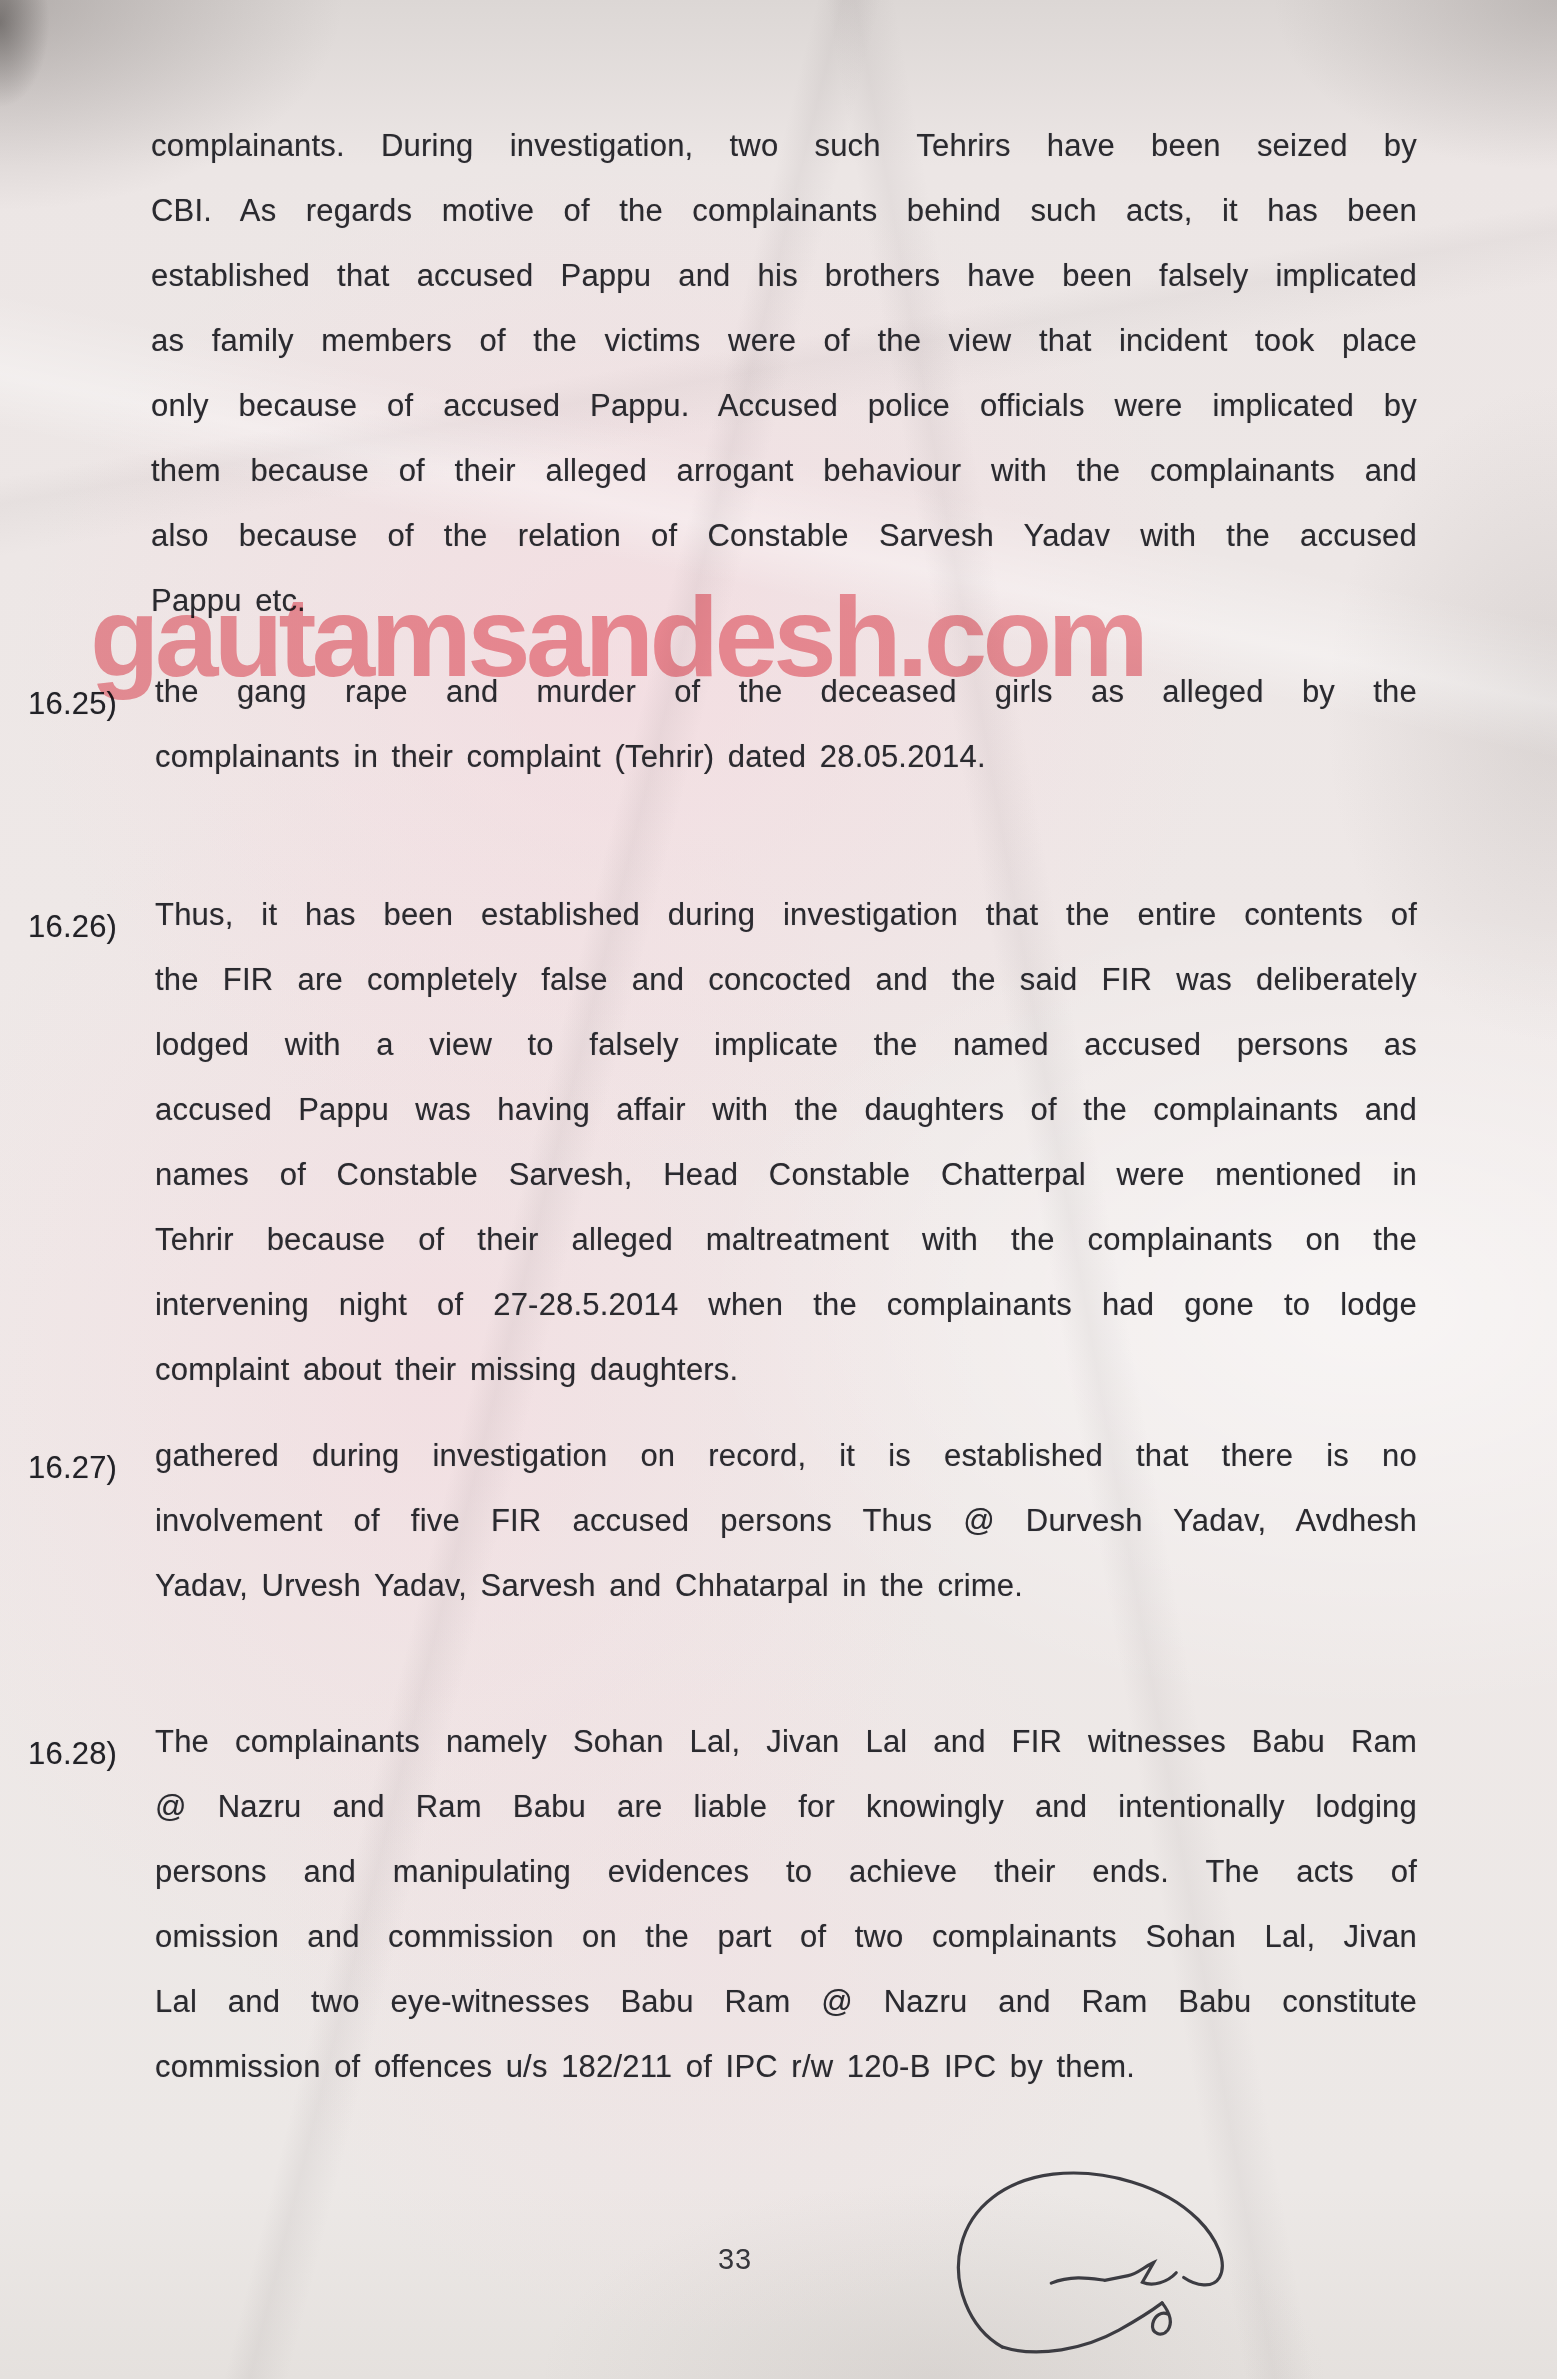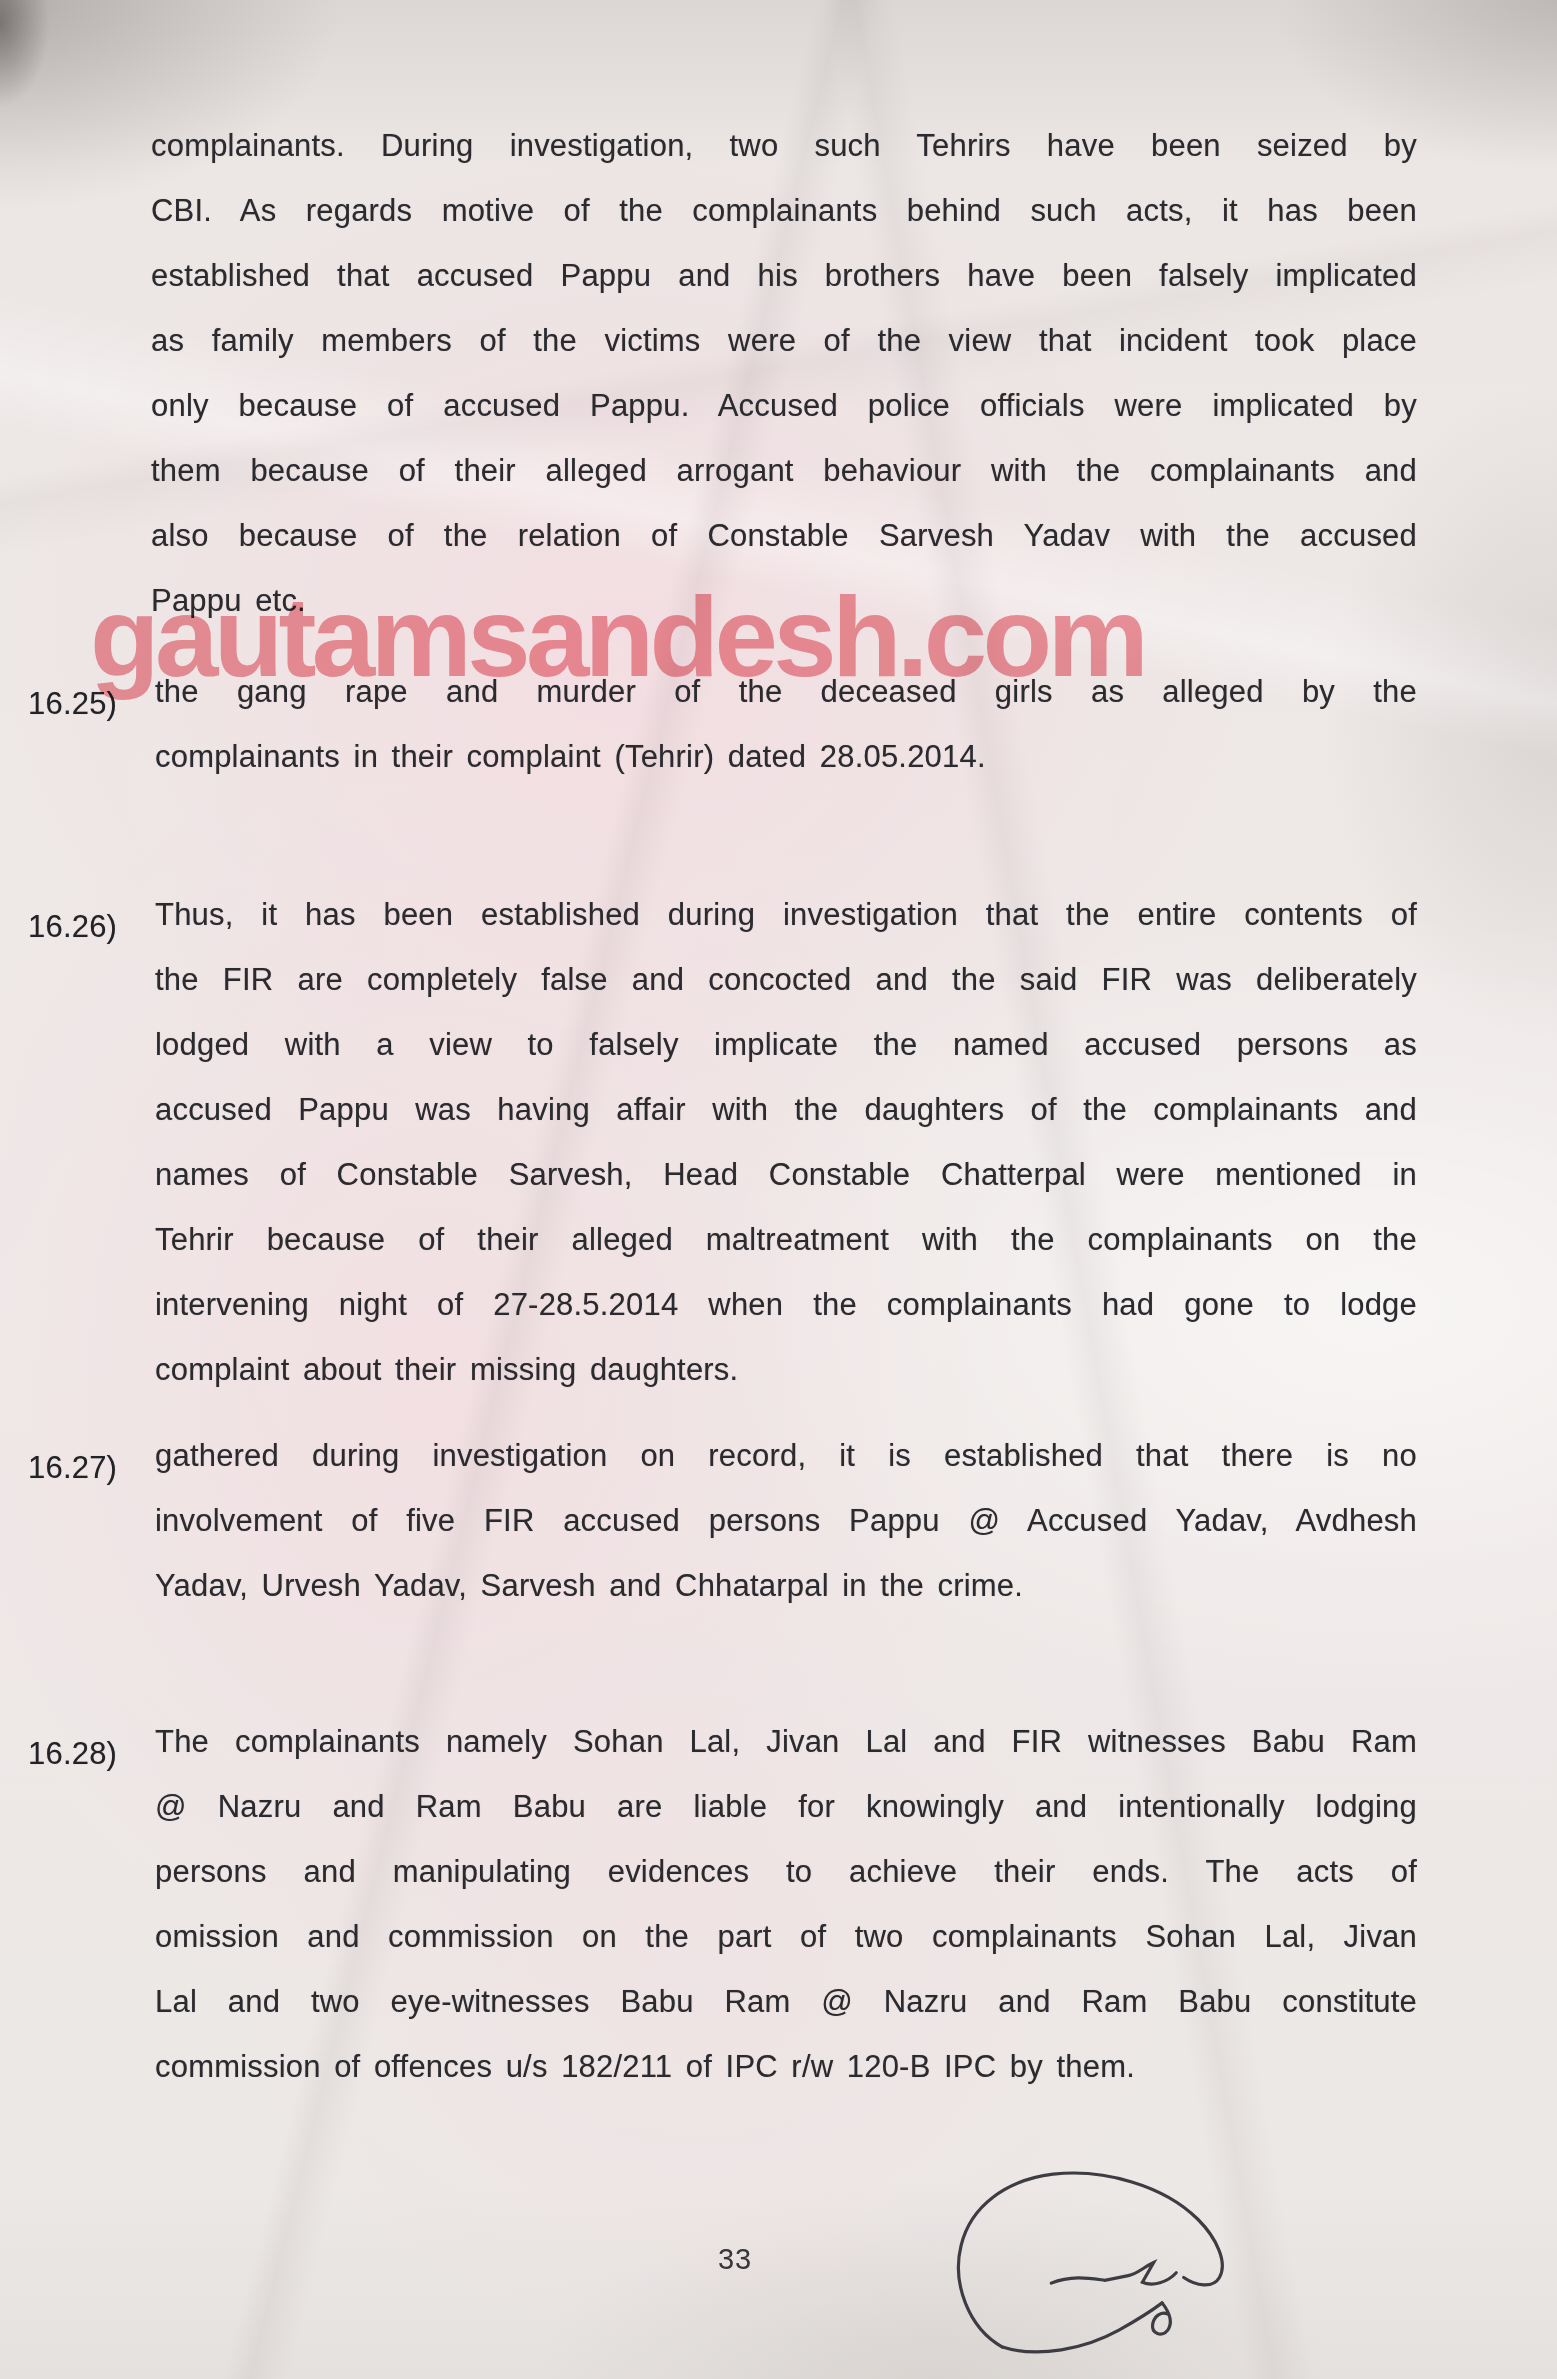--- a/index.html
+++ b/index.html
@@ -93,21 +93,21 @@
       <div class="line jl">accused Pappu was having affair with the daughters of the complainants and</div>
       <div class="line jl">names of Constable Sarvesh, Head Constable Chatterpal were mentioned in</div>
       <div class="line jl">Tehrir because of their alleged maltreatment with the complainants on the</div>
       <div class="line jl">intervening night of 27-28.5.2014 when the complainants had gone to lodge</div>
       <div class="line">complaint about their missing daughters.</div>
     </div>
 
     <div class="para" style="top:1423px;">
       <span class="pnum">16.27)</span>
       <div class="line jl">gathered during investigation on record, it is established that there is no</div>
-      <div class="line jl">involvement of five FIR accused persons Pappu @ Accused Yadav, Avdhesh</div>
+      <div class="line jl">involvement of five FIR accused persons Thus @ Durvesh Yadav, Avdhesh</div>
       <div class="line">Yadav, Urvesh Yadav, Sarvesh and Chhatarpal in the crime.</div>
     </div>
 
     <div class="para" style="top:1709px;">
       <span class="pnum">16.28)</span>
       <div class="line jl">The complainants namely Sohan Lal, Jivan Lal and FIR witnesses Babu Ram</div>
       <div class="line jl">@ Nazru and Ram Babu are liable for knowingly and intentionally lodging</div>
       <div class="line jl">persons and manipulating evidences to achieve their ends. The acts of</div>
       <div class="line jl">omission and commission on the part of two complainants Sohan Lal, Jivan</div>
       <div class="line jl">Lal and two eye-witnesses Babu Ram @ Nazru and Ram Babu constitute</div>

